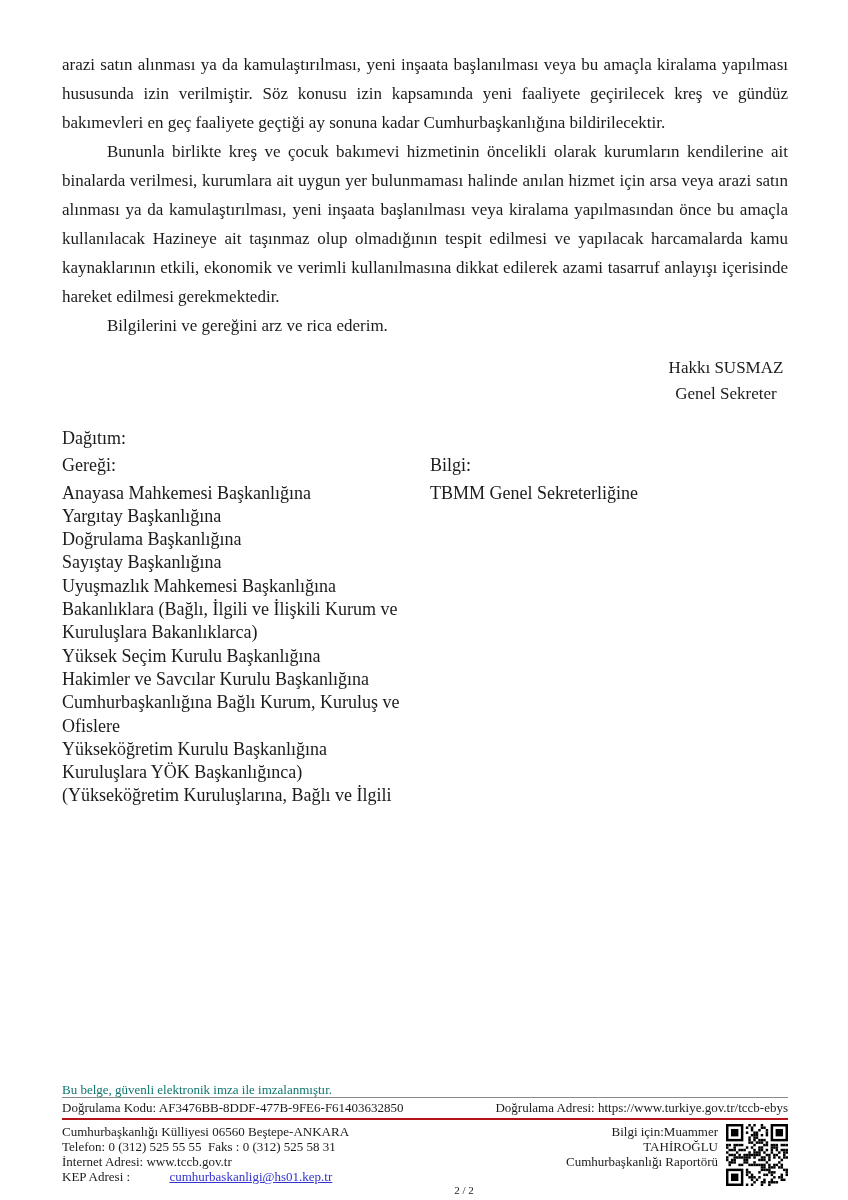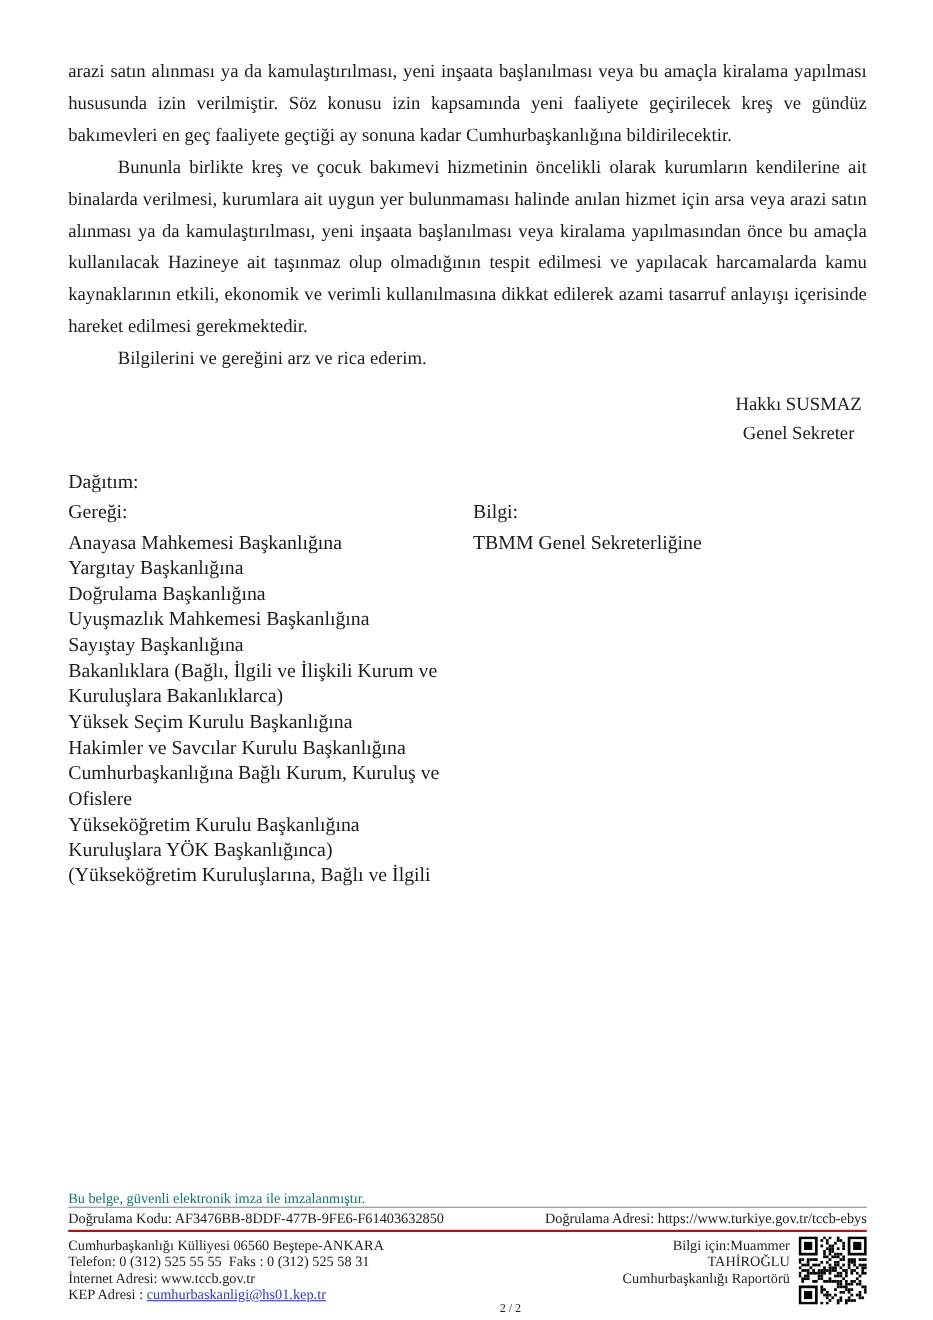--- a/index.html
+++ b/index.html
@@ -41,21 +41,21 @@
   }
   .esign-notice{text-align:left;color:#0f766e;margin-bottom:0;}
   .verify-row{
     display:flex;justify-content:space-between;
     border-top:1px solid #8a8a8a;padding:2px 0 3px 0;
   }
   .red-rule{border-top:2px solid #b5121b;height:0;}
   .footer-main{display:flex;padding-top:4px;align-items:flex-start;}
   .addr-block{flex:1;}
   .contact-block{text-align:right;margin-right:8px;white-space:nowrap;}
-  .kep-link{color:#3232cd;text-decoration:underline;cursor:pointer;}
+  .kep-link{color:#3232cd;text-decoration:underline;cursor:pointer;margin-left:36px;}
   .qr{width:62px;height:62px;flex:0 0 62px;background:#fff;}
   .qr svg{display:block;width:62px;height:62px;}
   .page-number{
     position:absolute;top:1184px;left:0;width:848px;
     text-align:center;font-size:11px;color:#222;padding-left:40px;
   }
 </style>
 </head>
 <body>
 
@@ -74,22 +74,22 @@
 
   <div class="distribution">
     <div class="dist-heading">Dağıtım:</div>
     <div class="dist-cols">
       <div class="col-geregi">
         <div class="dist-label">Gereği:</div>
         <div class="dist-list">
             <div class="dist-item">Anayasa Mahkemesi Başkanlığına</div>
             <div class="dist-item">Yargıtay Başkanlığına</div>
             <div class="dist-item">Doğrulama Başkanlığına</div>
+            <div class="dist-item">Sayıştay Başkanlığına</div>
             <div class="dist-item">Uyuşmazlık Mahkemesi Başkanlığına</div>
-            <div class="dist-item">Sayıştay Başkanlığına</div>
             <div class="dist-item">Bakanlıklara (Bağlı, İlgili ve İlişkili Kurum ve</div>
             <div class="dist-item">Kuruluşlara Bakanlıklarca)</div>
             <div class="dist-item">Yüksek Seçim Kurulu Başkanlığına</div>
             <div class="dist-item">Hakimler ve Savcılar Kurulu Başkanlığına</div>
             <div class="dist-item">Cumhurbaşkanlığına Bağlı Kurum, Kuruluş ve</div>
             <div class="dist-item">Ofislere</div>
             <div class="dist-item">Yükseköğretim Kurulu Başkanlığına</div>
             <div class="dist-item">Kuruluşlara YÖK Başkanlığınca)</div>
             <div class="dist-item">(Yükseköğretim Kuruluşlarına, Bağlı ve İlgili</div>
           </div>

